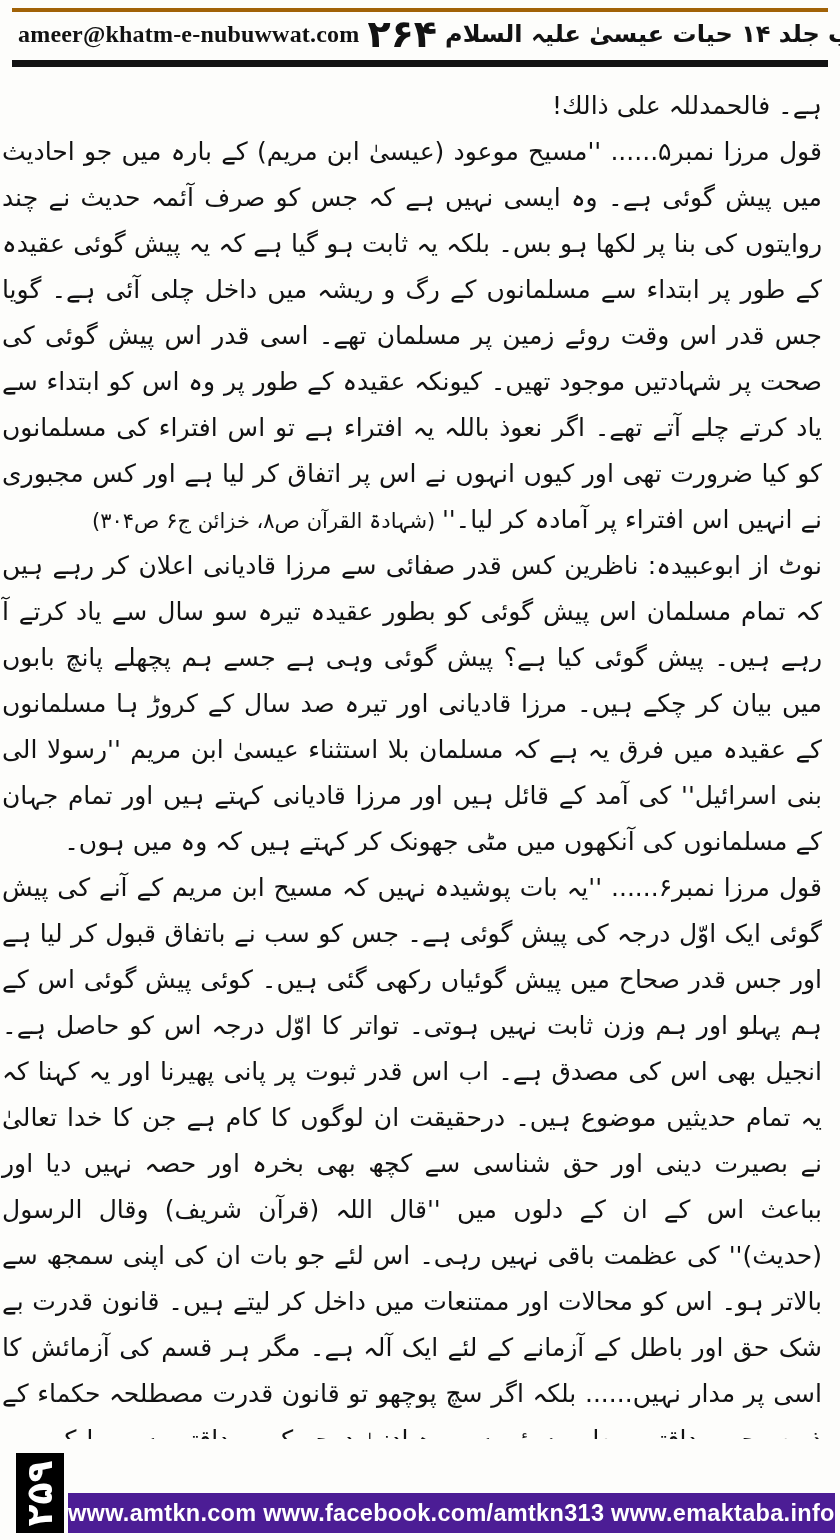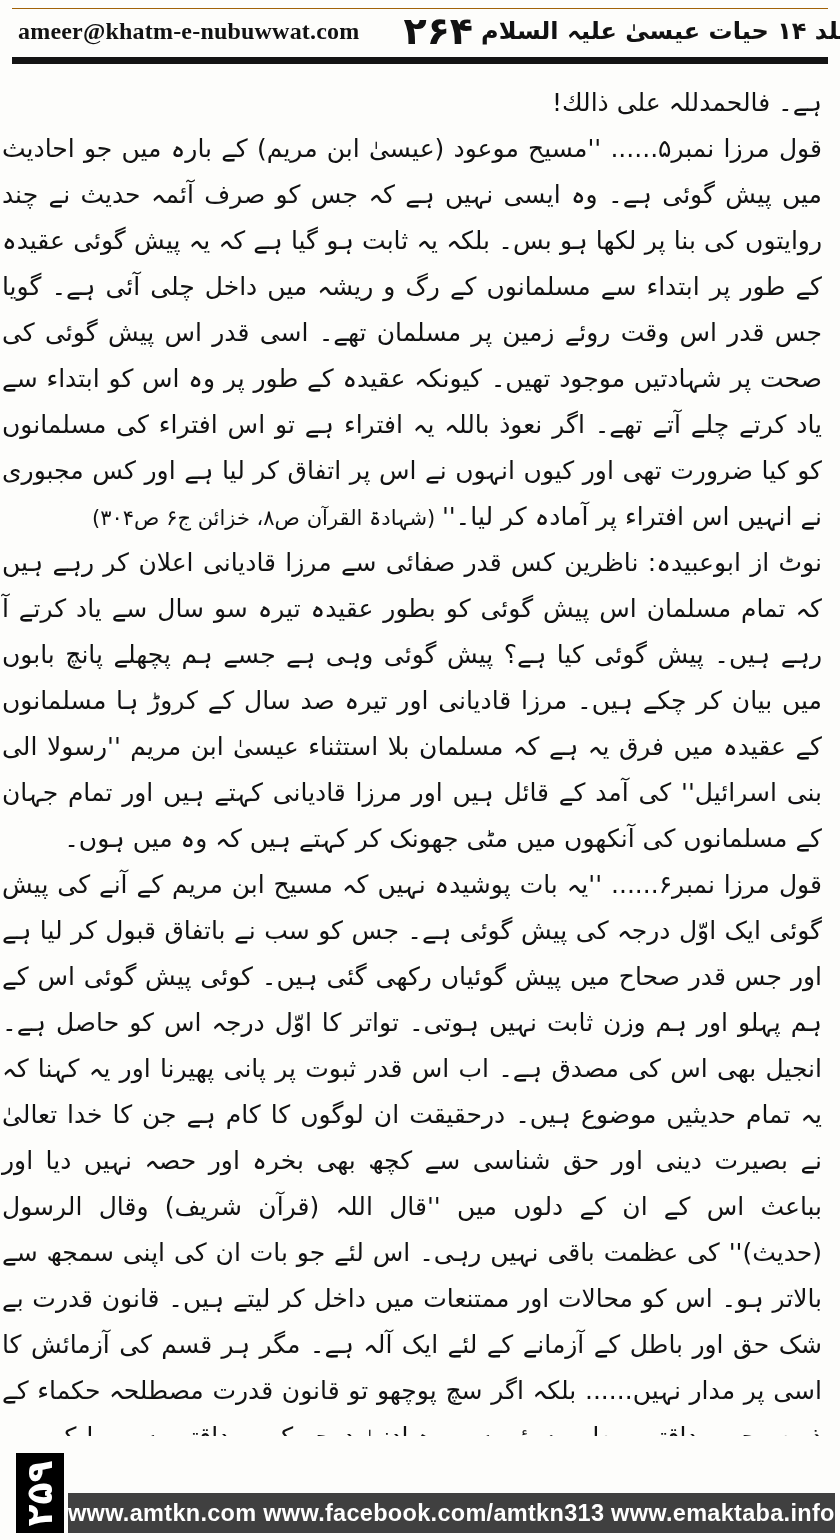--- a/index.html
+++ b/index.html
@@ -10,41 +10,40 @@
     height: 1540px;
     margin: 0 auto;
     background: #fdfdfb;
     color: #121212;
     overflow: hidden;
     font-family: "DejaVu Sans", sans-serif;
   }
   
   .header {
     margin: 8px 12px 0 12px;
-    border-top: 1px solid #a16207;
+    border-top: 4px solid #a16207;
     border-bottom: 7px solid #141414;
     padding: 3px 6px 7px 6px;
     display: flex;
     align-items: center;
     justify-content: space-between;
     direction: ltr;
   }
   .header-email {
     font-family: "Liberation Serif", serif;
     font-weight: bold;
     font-size: 24px;
     letter-spacing: 0.2px;
     white-space: nowrap;
   }
   .header-pagenum {
     font-size: 38px;
     font-weight: bold;
     line-height: 1;
     padding: 0 8px;
-    margin-left: 36px;
   }
   .header-title {
     direction: rtl;
     font-size: 24px;
     font-weight: bold;
     white-space: nowrap;
   }
   
   .body-text {
     direction: rtl;
@@ -83,21 +82,21 @@
     transform: rotate(-90deg);
     font-size: 36px;
     font-weight: bold;
     letter-spacing: 1px;
     white-space: nowrap;
     direction: rtl;
   }
   .links-bar {
     flex: 1;
     height: 40px;
-    background: #404040;
+    background: #4c1d95;
     color: #fff;
     display: flex;
     align-items: center;
     justify-content: center;
     font-family: "Liberation Sans", sans-serif;
     font-weight: bold;
     font-size: 23.5px;
     letter-spacing: 0.3px;
     white-space: nowrap;
   }

